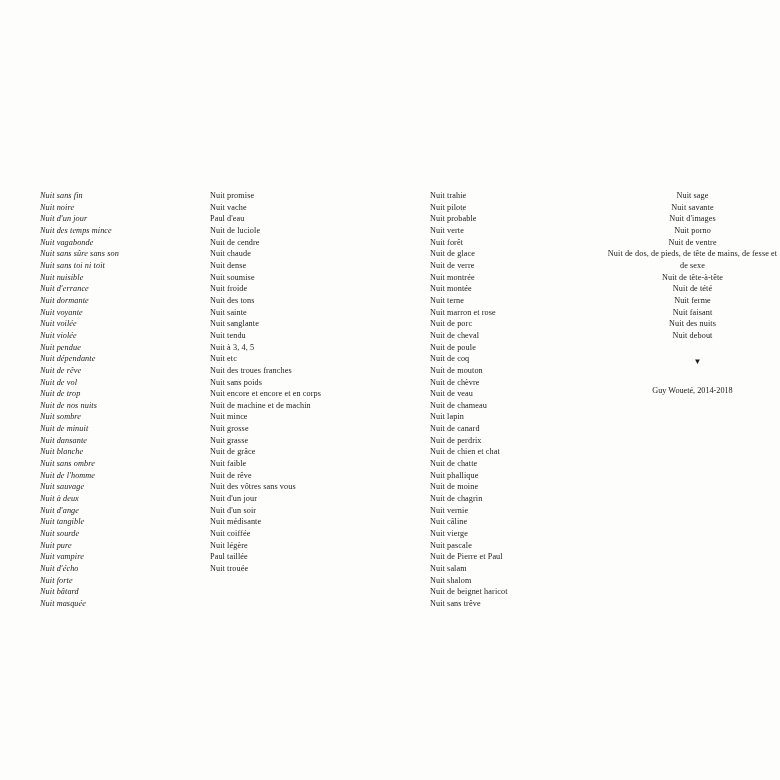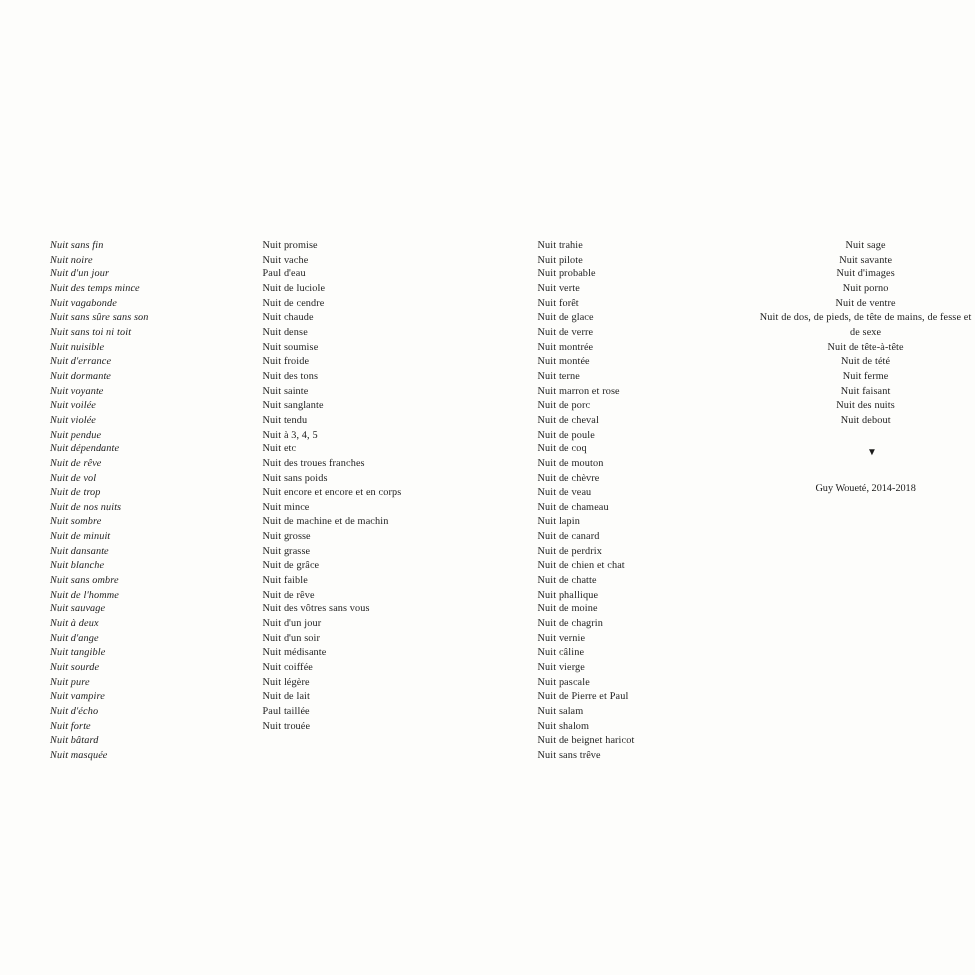--- a/index.html
+++ b/index.html
@@ -116,34 +116,33 @@
       <div class="line">Nuit froide</div>
       <div class="line">Nuit des tons</div>
       <div class="line">Nuit sainte</div>
       <div class="line">Nuit sanglante</div>
       <div class="line">Nuit tendu</div>
       <div class="line">Nuit à 3, 4, 5</div>
       <div class="line">Nuit etc</div>
       <div class="line">Nuit des troues franches</div>
       <div class="line">Nuit sans poids</div>
       <div class="line">Nuit encore et encore et en corps</div>
+      <div class="line">Nuit de machine et de machin</div>
       <div class="line">Nuit mince</div>
-      <div class="line">Nuit de machine et de machin</div>
       <div class="line">Nuit grosse</div>
       <div class="line">Nuit grasse</div>
       <div class="line">Nuit de grâce</div>
       <div class="line">Nuit faible</div>
       <div class="line">Nuit de rêve</div>
       <div class="line">Nuit des vôtres sans vous</div>
       <div class="line">Nuit d'un jour</div>
       <div class="line">Nuit d'un soir</div>
       <div class="line">Nuit médisante</div>
       <div class="line">Nuit coiffée</div>
       <div class="line">Nuit légère</div>
-      <div class="line">Nuit de lait</div>
       <div class="line">Paul taillée</div>
       <div class="line">Nuit trouée</div>
     </div>
 
     <div class="col col-3">
       <div class="line">Nuit trahie</div>
       <div class="line">Nuit pilote</div>
       <div class="line">Nuit probable</div>
       <div class="line">Nuit verte</div>
       <div class="line">Nuit forêt</div>

